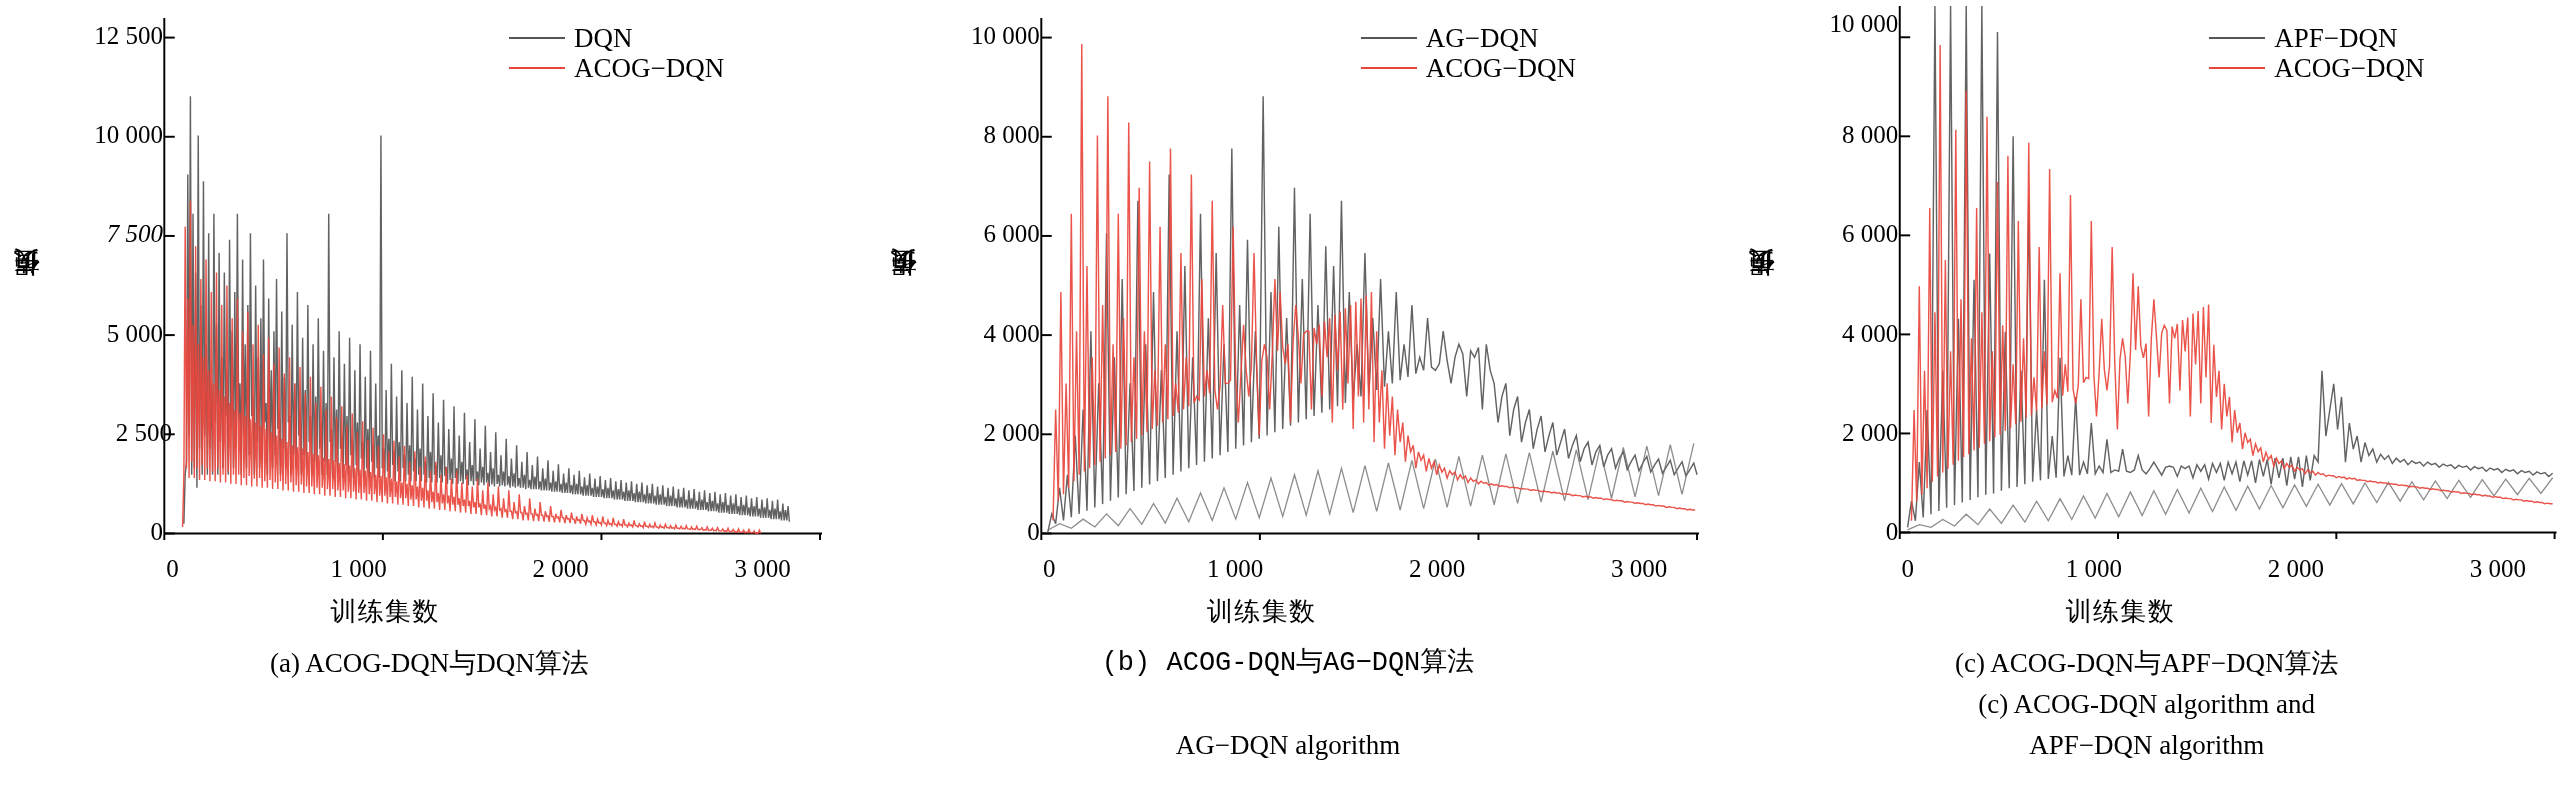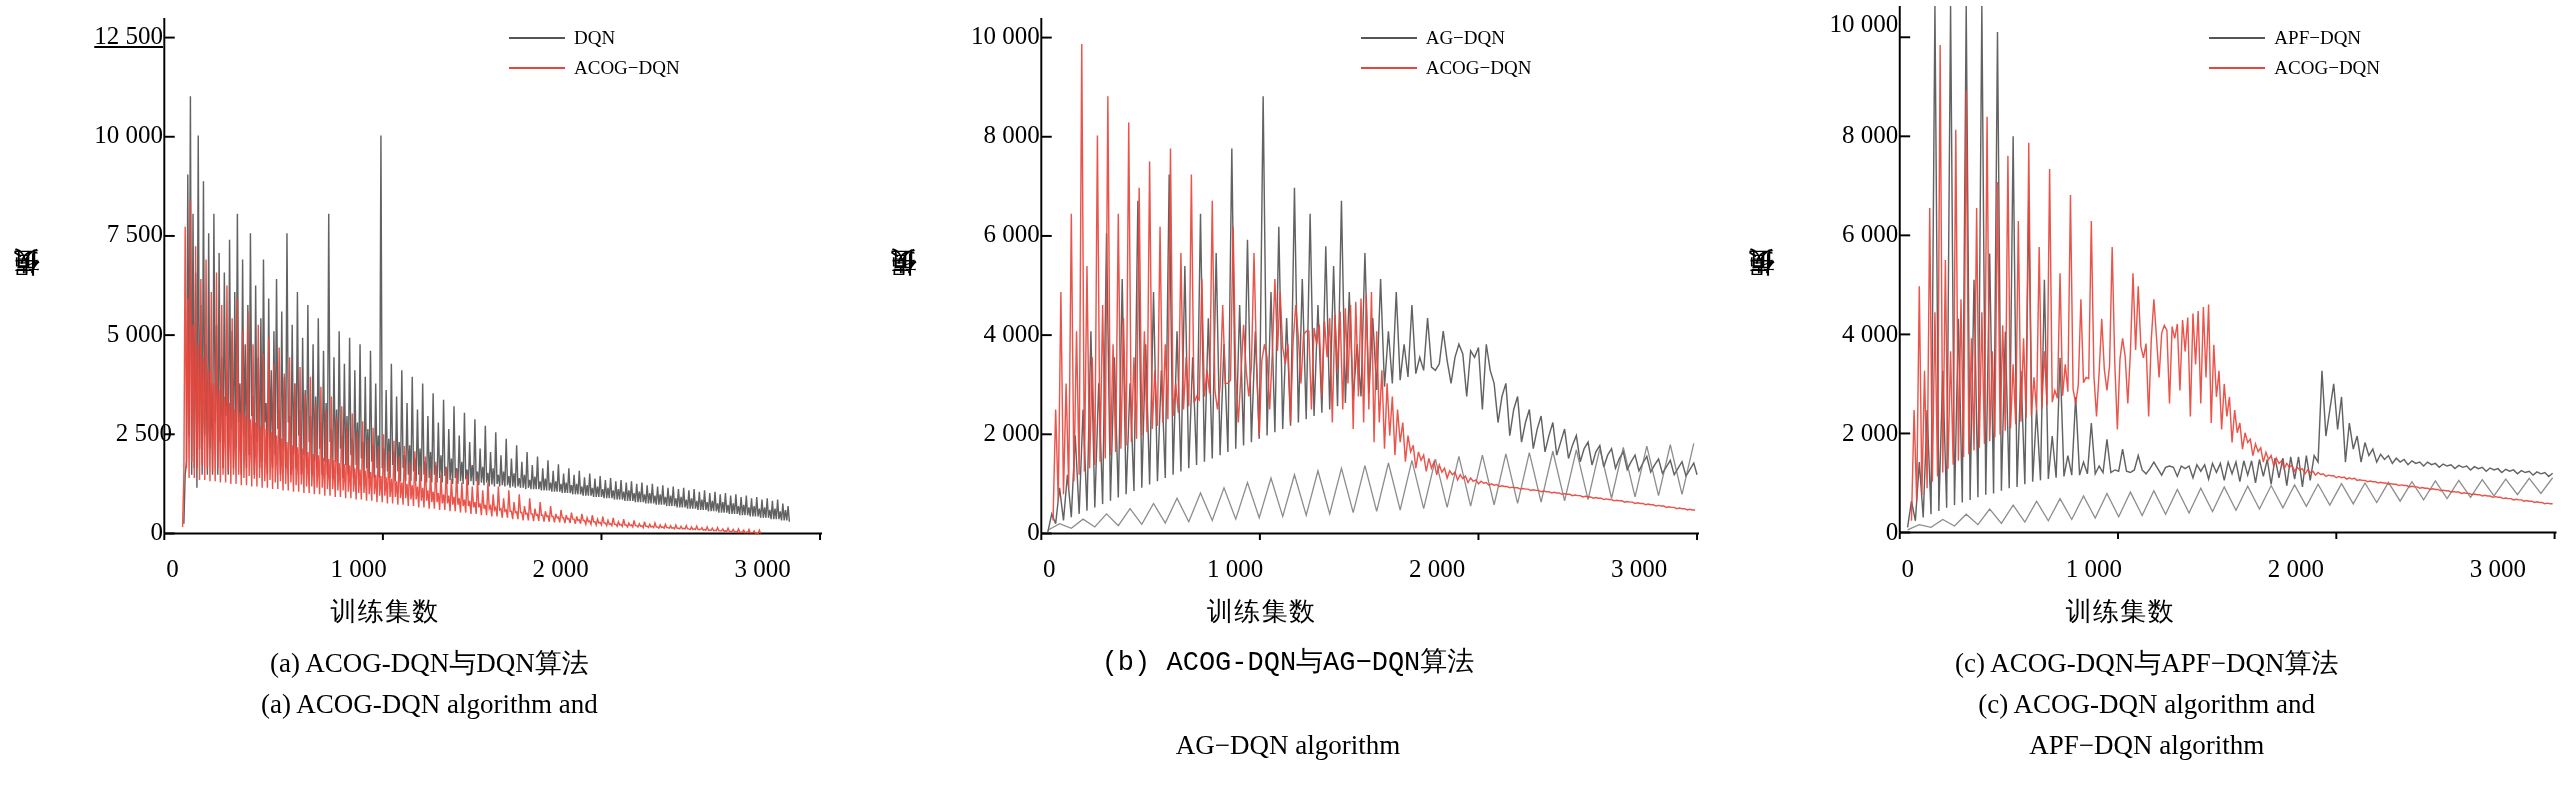--- a/index.html
+++ b/index.html
@@ -3,41 +3,41 @@
 <meta charset="utf-8">
 <style>
   html,body{margin:0;padding:0;background:#ffffff;}
   body{width:2576px;height:793px;font-family:"Liberation Serif",serif;color:#000;}
   .figure{display:flex;width:2576px;height:793px;box-sizing:border-box;padding:3.9px 0 0 0;}
   .panel{position:relative;width:859px;height:782px;}
   .ylabel{position:absolute;writing-mode:vertical-rl;transform:rotate(180deg);font-size:26px;letter-spacing:1.3px;}
   .xlabel{position:absolute;font-size:26px;letter-spacing:1.3px;text-align:center;}
   .ytick{position:absolute;font-size:25px;text-align:right;white-space:nowrap;}
   .xtick{position:absolute;font-size:25px;text-align:center;white-space:nowrap;}
-  .legend{position:absolute;font-size:19px;}
+  .legend{position:absolute;font-size:27px;}
   .legend .row{display:flex;align-items:center;height:30px;}
   .legend .swatch{width:56px;height:0;border-top:2px solid #000;margin-right:9px;}
   .legend .lbl{white-space:nowrap;}
   .caption{position:absolute;left:0;width:100%;text-align:center;font-size:27px;line-height:1.28;}
   svg{display:block;}
 </style>
 </head>
 <body>
 
 <div class="figure">
 
   <div class="panel">
     <div class="ylabel" style="left:9px;top:150px;height:143px;">损失值</div>
 
     <div class="ytick" style="left:39px;top:514px;width:124px;">0</div>
     <div class="ytick" style="left:48px;top:415px;width:124px;">2 500</div>
     <div class="ytick" style="left:39px;top:316px;width:124px;">5 000</div>
-    <div class="ytick" style="left:39px;top:216px;width:124px;">7 500</div>
+    <div class="ytick" style="left:39px;top:216px;width:124px;font-style:italic;">7 500</div>
     <div class="ytick" style="left:39px;top:117px;width:124px;">10 000</div>
-    <div class="ytick" style="left:39px;top:18px;width:124px;text-decoration:underline;">12 500</div>
+    <div class="ytick" style="left:39px;top:18px;width:124px;">12 500</div>
 
     <div class="xtick" style="left:140px;top:551px;width:65px;">0</div>
     <div class="xtick" style="left:300px;top:551px;width:117px;">1 000</div>
     <div class="xtick" style="left:502px;top:551px;width:117px;">2 000</div>
     <div class="xtick" style="left:704px;top:551px;width:117px;">3 000</div>
 
     <div class="xlabel" style="left:222px;top:590px;width:326px;">训练集数</div>
 
     <div class="legend" style="left:509px;top:19.6px;">
       <div class="row">
@@ -68,21 +68,20 @@
       <line x1="1007" y1="790" x2="1007" y2="806" stroke="#000" stroke-width="3"></line>
 
       <polyline fill="none" stroke="#555555" stroke-width="2.2" stroke-opacity="0.92" points="
 32,775 34,700 36,680 38,240 40,640 42,120 44,700 46,300 48,690 50,390 52,720 54,180 56,660 58,440 60,700 62,250 64,640 66,500 68,700 70,330 72,660 74,560 76,700 78,300 80,620 82,470 84,700 86,360 88,650 90,520 92,690 94,390 96,610 98,540 100,700 102,340 104,630 106,480 108,690 110,420 112,660 114,300 116,620 118,560 120,700 122,370 124,640 126,500 128,690 130,440 132,670 134,330 136,610 138,580 140,700 142,410 144,650 146,520 148,690 150,460 152,680 154,370 156,620 158,590 160,700 162,430 164,660 166,540 168,690 170,480 172,670 174,400 176,630 178,600 180,700 182,450 184,660 186,550 188,690 190,330 192,620 194,610 196,700 198,470 200,670 202,560 204,690 206,420 208,640 210,600 212,700 214,490 216,670 218,570 220,690 222,440 224,650 226,610 228,700 230,500 232,680 234,580 236,690 238,460 240,660 242,620 244,700 246,510 248,680 250,590 252,700 254,300 256,650 258,630 260,705 262,520 264,680 266,600 268,700 270,480 272,660 274,640 276,705 278,530 280,685 282,610 284,700 286,490 288,670 290,645 292,705 294,540 296,685 298,620 300,700 302,500 304,675 306,650 308,705 310,550 312,690 314,630 316,705 318,510 320,680 322,655 324,705 326,560 328,690 330,640 332,705 334,180 336,690 338,660 340,705 342,570 344,695 346,645 348,705 350,530 352,685 354,665 356,710 358,580 360,695 362,650 364,710 366,540 368,690 370,670 372,710 374,590 376,700 378,655 380,710 382,550 384,695 386,675 388,710 390,600 392,700 394,660 396,710 398,560 400,700 402,680 404,712 406,610 408,705 410,665 412,712 414,575 416,700 418,685 420,712 422,620 424,705 426,670 428,712 430,585 432,702 434,688 436,714 438,630 440,708 442,675 444,714 446,595 448,705 450,690 452,714 454,640 456,710 458,680 460,714 462,605 464,707 466,692 468,716 470,650 472,710 474,685 476,716 478,615 480,710 482,695 484,716 486,660 488,712 490,688 492,716 494,625 496,712 498,697 500,718 502,665 504,715 506,690 508,718 510,635 512,714 514,700 516,718 518,670 520,716 522,695 524,718 526,645 528,716 530,702 532,720 534,675 536,718 538,698 540,720 542,655 544,718 546,705 548,720 550,680 552,720 554,700 556,722 558,665 560,720 562,708 564,722 566,685 568,722 570,703 572,722 574,672 576,722 578,710 580,724 582,690 584,724 586,706 588,724 590,678 592,724 594,712 596,726 598,694 600,726 602,710 604,726 606,684 608,726 610,714 612,728 614,698 616,728 618,712 620,728 622,690 624,728 626,716 628,730 630,700 632,730 634,714 636,730 638,694 640,730 642,718 644,732 646,704 648,732 650,716 652,732 654,698 656,732 658,720 660,734 662,706 664,734 666,718 668,734 670,702 672,734 674,722 676,736 678,708 680,736 682,720 684,736 686,705 688,736 690,724 692,738 694,710 696,738 698,722 700,738 702,708 704,738 706,726 708,740 710,712 712,740 714,724 716,740 718,710 720,740 722,728 724,742 726,714 728,742 730,726 732,742 734,712 736,742 738,730 740,744 742,716 744,744 746,728 748,744 750,714 752,744 754,732 756,746 758,718 760,746 762,730 764,746 766,716 768,746 770,734 772,748 774,720 776,748 778,732 780,748 782,718 784,748 786,736 788,750 790,722 792,750 794,734 796,750 798,720 800,750 802,738 804,752 806,724 808,752 810,736 812,752 814,722 816,752 818,740 820,754 822,726 824,754 826,738 828,754 830,724 832,754 834,742 836,756 838,728 840,756 842,740 844,756 846,726 848,756 850,744 852,758 854,730 856,758 858,742 860,758 862,728 864,758 866,746 868,760 870,732 872,760 874,744 876,760 878,730 880,760 882,748 884,762 886,734 888,762 890,746 892,762 894,732 896,762 898,750 900,764 902,736 904,764 906,748 908,764 910,734 912,764 914,752 916,766 918,738 920,766 922,750 924,766 926,736 928,766 930,754 932,768 934,740 936,768 938,752 940,768 942,738 944,768 946,756 948,770 950,744 952,770 954,754 956,770 958,748 960,772"></polyline>
 
       <polyline fill="none" stroke="#e8453c" stroke-width="2.2" stroke-opacity="0.92" points="
 30,780 32,700 34,320 36,690 38,430 40,705 42,280 44,680 46,470 48,705 50,350 52,690 54,500 56,708 58,400 60,685 62,520 64,708 66,370 68,690 70,540 72,710 74,420 76,695 78,560 80,710 82,390 84,690 86,570 88,712 90,440 92,700 94,580 96,712 98,410 100,695 102,590 104,714 106,460 108,700 110,600 112,714 114,430 116,700 118,605 120,716 122,480 124,705 126,610 128,716 130,450 132,702 134,615 136,718 138,500 140,706 142,620 144,718 146,470 148,705 150,625 152,720 154,515 156,710 158,630 160,720 162,490 164,708 166,635 168,722 170,530 172,712 174,640 176,722 178,505 180,710 182,645 184,724 186,545 188,714 190,650 192,724 194,520 196,712 198,655 200,726 202,560 204,716 206,658 208,726 210,535 212,715 214,660 216,728 218,575 220,718 222,665 224,728 226,550 228,718 230,668 232,730 234,590 236,720 238,670 240,730 242,565 244,720 246,674 248,732 250,600 252,722 254,676 256,732 258,580 260,722 262,678 264,734 266,612 268,724 270,682 272,734 274,595 276,724 278,684 280,736 282,624 284,726 286,686 288,736 290,606 292,726 294,690 296,738 298,635 300,728 302,692 304,738 306,618 308,728 310,694 312,740 314,646 316,730 318,696 320,740 322,628 324,730 326,700 328,742 330,656 332,732 334,702 336,742 338,638 340,732 342,704 344,744 346,664 348,734 350,706 352,744 354,648 356,734 358,710 360,746 362,672 364,736 366,712 368,746 370,656 372,736 374,714 376,748 378,680 380,738 382,716 384,748 386,664 388,738 390,718 392,750 394,688 396,740 398,720 400,750 402,672 404,740 406,724 408,752 410,694 412,742 414,726 416,752 418,680 420,742 422,728 424,754 426,700 428,744 430,730 432,754 434,688 436,744 438,732 440,756 442,706 444,746 446,734 448,756 450,694 452,746 454,736 456,758 458,712 460,748 462,738 464,758 466,700 468,748 470,740 472,760 474,718 476,750 478,742 480,760 482,706 484,750 486,744 488,762 490,724 492,752 494,746 496,762 498,712 500,752 502,748 504,764 506,730 508,754 510,750 512,764 514,718 516,754 518,752 520,766 522,736 524,756 526,754 528,766 530,724 532,756 534,756 536,768 538,742 540,758 542,757 544,768 546,730 548,758 550,758 552,770 554,748 556,760 558,759 560,770 562,736 564,760 566,760 568,771 570,752 572,762 574,761 576,771 578,742 580,762 582,762 584,772 586,756 588,764 590,763 592,772 594,748 596,764 598,764 600,773 602,760 604,766 606,765 608,773 610,754 612,766 614,766 616,774 618,762 620,768 622,767 624,774 626,758 628,768 630,768 632,775 634,764 636,770 638,769 640,775 642,760 644,770 646,770 648,776 650,766 652,772 654,771 656,776 658,762 660,772 662,772 664,777 666,768 668,774 670,773 672,777 674,764 676,774 678,774 680,778 682,770 684,776 686,775 688,778 690,766 692,776 694,776 696,779 698,772 700,777 702,776 704,779 706,768 708,777 710,777 712,780 714,774 716,778 718,777 720,780 722,770 724,778 726,778 728,780 730,775 732,779 734,778 736,781 738,772 740,779 742,779 744,781 746,776 748,780 750,779 752,781 754,774 756,780 758,780 760,782 762,777 764,781 766,780 768,782 770,776 772,781 774,781 776,782 778,778 780,782 782,781 784,783 786,777 788,782 790,782 792,783 794,779 796,783 798,782 800,783 802,778 804,783 806,783 808,784 810,780 812,784 814,783 816,784 818,779 820,784 822,784 824,784 826,781 828,785 830,784 832,785 834,780 836,785 838,785 840,785 842,782 844,786 846,785 848,786 850,781 852,786 854,786 856,786 858,783 860,787 862,786 864,787 866,782 868,787 870,787 872,787 874,784 876,788 878,787 880,788 882,783 884,788 886,788 888,788 890,785 892,789 894,788 896,789 898,784 900,789 902,789 904,789 906,786 908,790 910,789 912,790 914,785 916,790"></polyline>
     </svg>
 
     <div class="caption" style="top:642px;">(a) ACOG-DQN与DQN算法</div>
-    <div class="caption" style="top:683px;">(a) ACOG-DQN algorithm and</div>
   </div>
 
   <div class="panel">
     <div class="ylabel" style="left:27px;top:150px;height:143px;">损失值</div>
 
     <div class="ytick" style="left:57px;top:514px;width:124px;">0</div>
     <div class="ytick" style="left:57px;top:415px;width:124px;">2 000</div>
     <div class="ytick" style="left:57px;top:316px;width:124px;">4 000</div>
     <div class="ytick" style="left:57px;top:216px;width:124px;">6 000</div>
     <div class="ytick" style="left:57px;top:117px;width:124px;">8 000</div>

